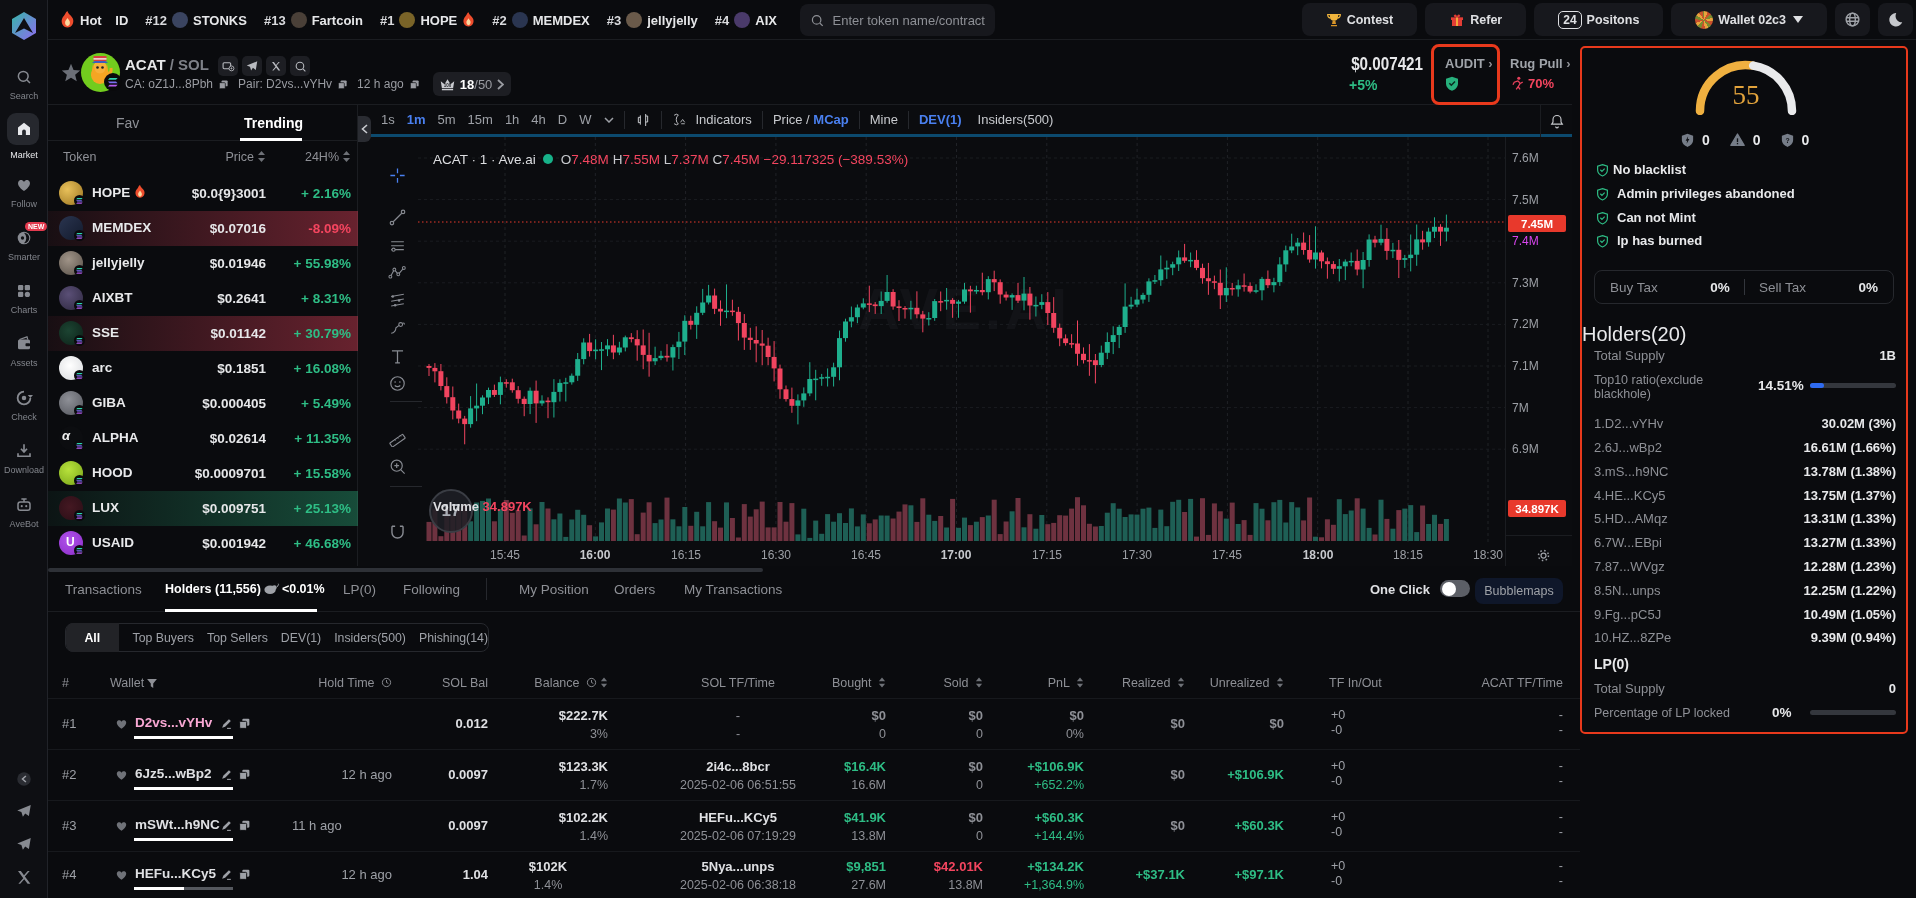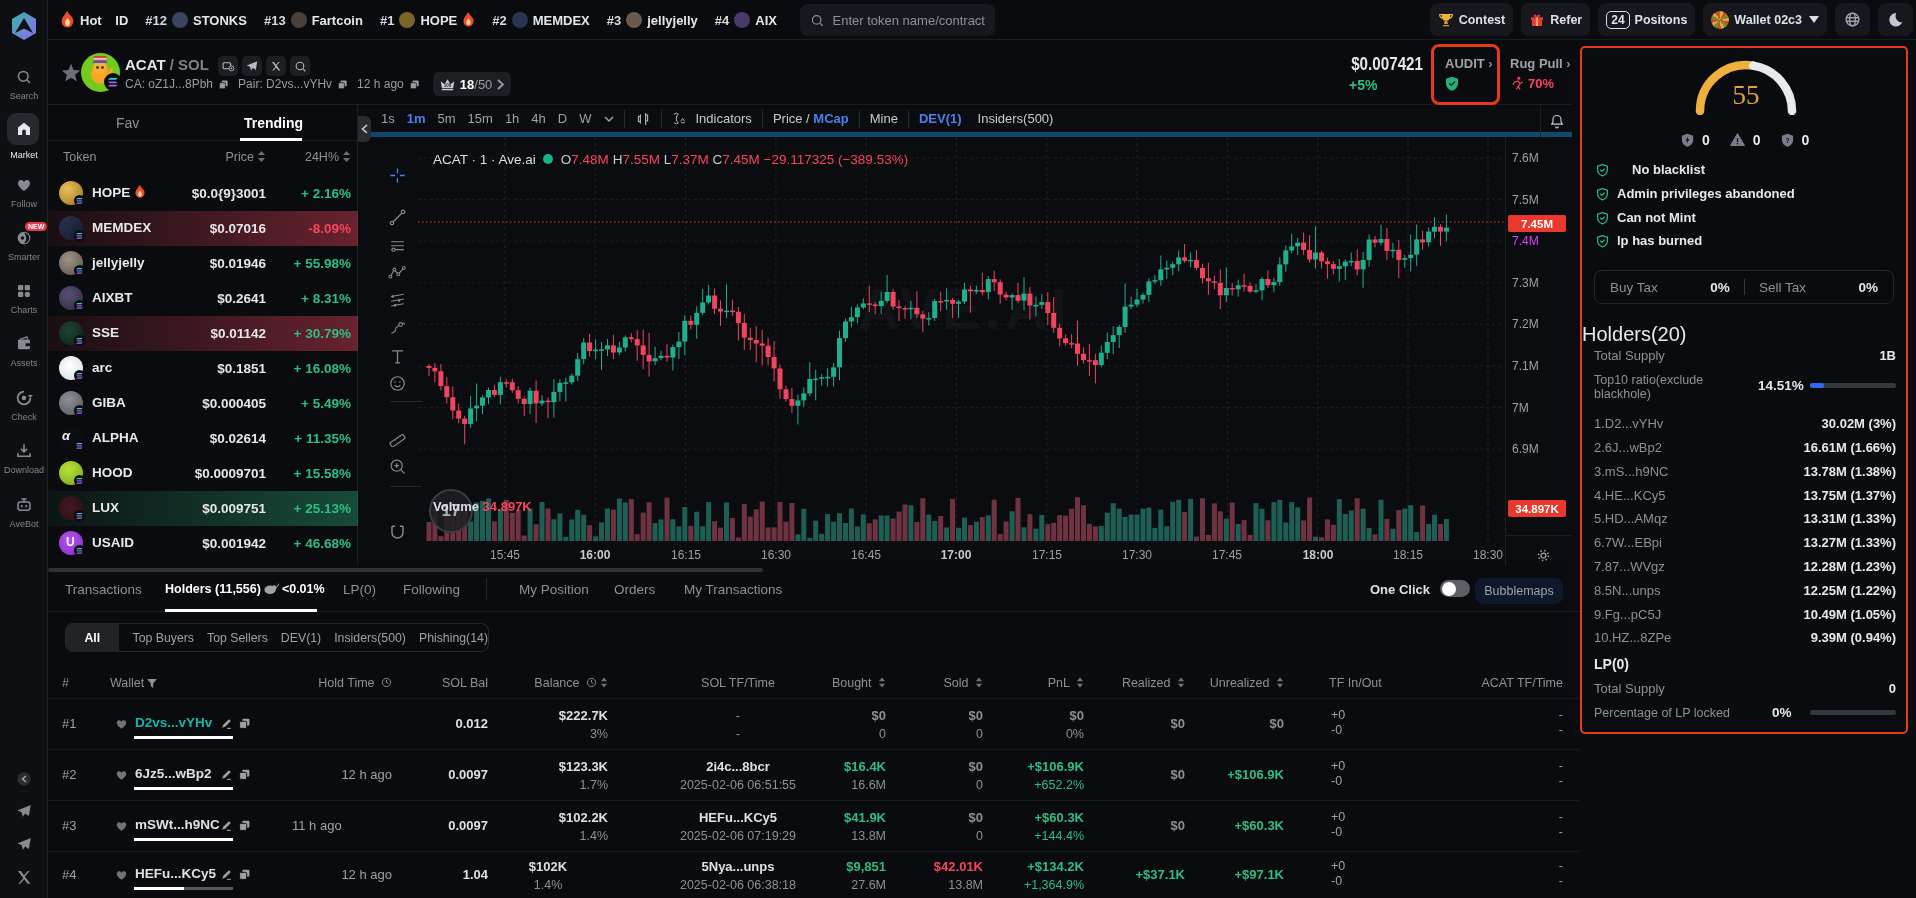--- a/index.html
+++ b/index.html
@@ -4,21 +4,21 @@
 *{margin:0;padding:0;box-sizing:border-box}
 html,body{width:1916px;height:898px;background:#0a0b0e;overflow:hidden;font-family:"Liberation Sans",sans-serif;color:#e6e7e9}
 #sidebar{position:absolute;left:0;top:0;width:48px;height:898px;background:#0e0f13;border-right:1px solid #212329;z-index:5}
 #topbar{position:absolute;left:48px;top:0;width:1868px;height:40px;background:#0a0b0e;border-bottom:1px solid #1b1d21;z-index:4}
 #hdr2{position:absolute;left:48px;top:40px;width:1524px;height:65px;background:#0a0b0e;border-bottom:1px solid #1b1d21}
 #leftpanel{position:absolute;left:48px;top:105px;width:310px;height:461px;background:#0a0b0e;border-right:1px solid #1b1d21}
 #chartwrap{position:absolute;left:358px;top:105px;width:1214px;height:461px;background:#0b0c0f}
 #rightcol{position:absolute;left:1572px;top:40px;width:344px;height:858px;background:#0a0b0e}
 #bottom{position:absolute;left:48px;top:566px;width:1532px;height:332px;background:#0a0b0e}
 .g{color:#8e9096}.gg{color:#2ebd85}.rr{color:#f4455f}.bb{color:#4a80f0}
-.pill{display:inline-flex;align-items:center;gap:5px;background:#17181d;border-radius:8px;height:33px;padding:0 8px;font-weight:700;font-size:12.5px;color:#dfe0e3}
+.pill{display:inline-flex;align-items:center;gap:5px;background:#17181d;border-radius:8px;height:33px;padding:0 24px;font-weight:700;font-size:12.5px;color:#dfe0e3}
 svg{display:block}
 .sbi{position:absolute;left:15px;width:18px}
 .sic{width:18px;height:18px}
 .sbl{position:absolute;top:23px;left:9px;transform:translateX(-50%);font-size:9px;color:#82858c;white-space:nowrap}
 .tava{width:16px;height:16px;border-radius:50%;display:inline-block;flex:none}
 #tkr>svg{flex:none}
 .tkk{color:#d9dadd}
 .hico{width:20px;height:20px;background:#1d1e23;border-radius:5px;display:inline-flex;align-items:center;justify-content:center;flex:none}
 .cpy{width:11px;height:11px}
 .trow{position:absolute;left:0;width:310px;height:35px;display:flex;align-items:center}
@@ -470,21 +470,21 @@
             <path d="M1.6 6.8 h8 L8 8.6 H0 Z" fill="#b65df0"></path>
           </svg>
         </span>
         <span class="tnm">USAID</span>
         <span class="tpr">$0.001942</span>
         <span class="tpc" style="color:#2ebd85">+ 46.68%</span>
       </div>
     </div>
 </div>
 <div id="chartwrap">
-<div style="position:absolute;left:0;top:0;width:1214px;height:32px;border-bottom:5px solid #0c4a6e;display:flex;align-items:center;font-size:13px;color:#9da0a6">
+<div style="position:absolute;left:0;top:0;width:1214px;height:32px;border-bottom:3px solid #0c4a6e;display:flex;align-items:center;font-size:13px;color:#9da0a6">
  <span style="margin-left:23px">1s</span>
       <span class="bb" style="margin-left:12px;font-weight:700">1m</span>
       <span style="margin-left:12px">5m</span>
       <span style="margin-left:12px">15m</span>
       <span style="margin-left:12px">1h</span>
       <span style="margin-left:12px">4h</span>
       <span style="margin-left:12px">D</span>
       <span style="margin-left:12px">W</span>
  <svg width="10" height="6" viewBox="0 0 10 6" style="margin-left:12px">
         <path d="M1 1 L5 5 L9 1" stroke="#9da0a6" stroke-width="1.5" fill="none"></path>
@@ -1168,21 +1168,21 @@
         <rect x="11" y="9.5" width="2" height="5.5" fill="#101216"></rect>
         <rect x="11" y="16.4" width="2" height="2" fill="#101216"></rect>
       </svg>
       <span>0</span>
  <svg width="15" height="16" viewBox="0 0 24 24" style="margin-left:12px">
         <path d="M12 2 L21 5 V12 C21 17.5 17 21 12 23 C7 21 3 17.5 3 12 V5 Z" fill="#767d88"></path>
         <text x="12" y="16" font-size="11" font-weight="bold" fill="#101216" text-anchor="middle">?</text>
       </svg>
       <span>0</span>
 </div>
-<div style="position:absolute;left:24px;top:122px;display:flex;align-items:center;gap:23px;font-size:13px;font-weight:600;color:#e8e9eb">
+<div style="position:absolute;left:24px;top:122px;display:flex;align-items:center;gap:4px;font-size:13px;font-weight:600;color:#e8e9eb">
       <svg width="13" height="14" viewBox="0 0 24 24" style="flex:none">
         <path d="M12 2 L21 5 V12 C21 17.5 17 21 12 23 C7 21 3 17.5 3 12 V5 Z" fill="none" stroke="#2ebd85" stroke-width="2.2"></path>
         <path d="M8 11.5 L11 14.5 L16 9.5" stroke="#2ebd85" stroke-width="2.2" fill="none"></path>
       </svg>
       <span>No blacklist</span>
     </div>
     <div style="position:absolute;left:24px;top:146px;display:flex;align-items:center;gap:8px;font-size:13px;font-weight:600;color:#e8e9eb">
       <svg width="13" height="14" viewBox="0 0 24 24" style="flex:none">
         <path d="M12 2 L21 5 V12 C21 17.5 17 21 12 23 C7 21 3 17.5 3 12 V5 Z" fill="none" stroke="#2ebd85" stroke-width="2.2"></path>
         <path d="M8 11.5 L11 14.5 L16 9.5" stroke="#2ebd85" stroke-width="2.2" fill="none"></path>
@@ -1342,21 +1342,21 @@
 </div>
 <div style="position:absolute;left:0;top:132px;width:1532px;height:1px;background:#17191d"></div>
     <div style="position:absolute;left:0;top:183px;width:1532px;height:1px;background:#17191d"></div>
     <div style="position:absolute;left:0;top:234px;width:1532px;height:1px;background:#17191d"></div>
     <div style="position:absolute;left:0;top:285px;width:1532px;height:1px;background:#17191d"></div>
 <div style="position:absolute;left:0;top:157.5px;width:1532px;height:0">
       <div style="position:absolute;left:14px;top:-8px;font-size:13px;color:#9ea1a7">#1</div>
       <svg width="15" height="13" viewBox="0 0 24 22" style="position:absolute;left:66px;top:-7px">
         <path d="M12 20 C5 15 3 10.5 4.5 7.5 C6 4.8 10 4.6 12 8 C14 4.6 18 4.8 19.5 7.5 C21 10.5 19 15 12 20 Z" fill="#6f7278"></path>
       </svg>
-      <div style="position:absolute;left:87px;top:-9px;font-size:13.5px;font-weight:700;color:#14b8a6">D2vs...vYHv</div>
+      <div style="position:absolute;left:87px;top:-9px;font-size:13.5px;font-weight:700;color:#f9a8d4">D2vs...vYHv</div>
       <div style="position:absolute;left:172px;top:-7px;display:flex;gap:5px">
         <svg width="13" height="13" viewBox="0 0 24 24">
           <path d="M4 20 L6 14.5 L16.5 4 L20 7.5 L9.5 18 Z" fill="#9ea1a7"></path>
           <path d="M13 21 h7" stroke="#9ea1a7" stroke-width="2"></path>
         </svg>
         <svg width="13" height="13" viewBox="0 0 24 24">
           <rect x="8" y="3" width="13" height="13" rx="2" fill="#9ea1a7"></rect>
           <rect x="3" y="8" width="13" height="13" rx="2" fill="#9ea1a7" stroke="#0a0b0e" stroke-width="1.8"></rect>
         </svg>
       </div>

